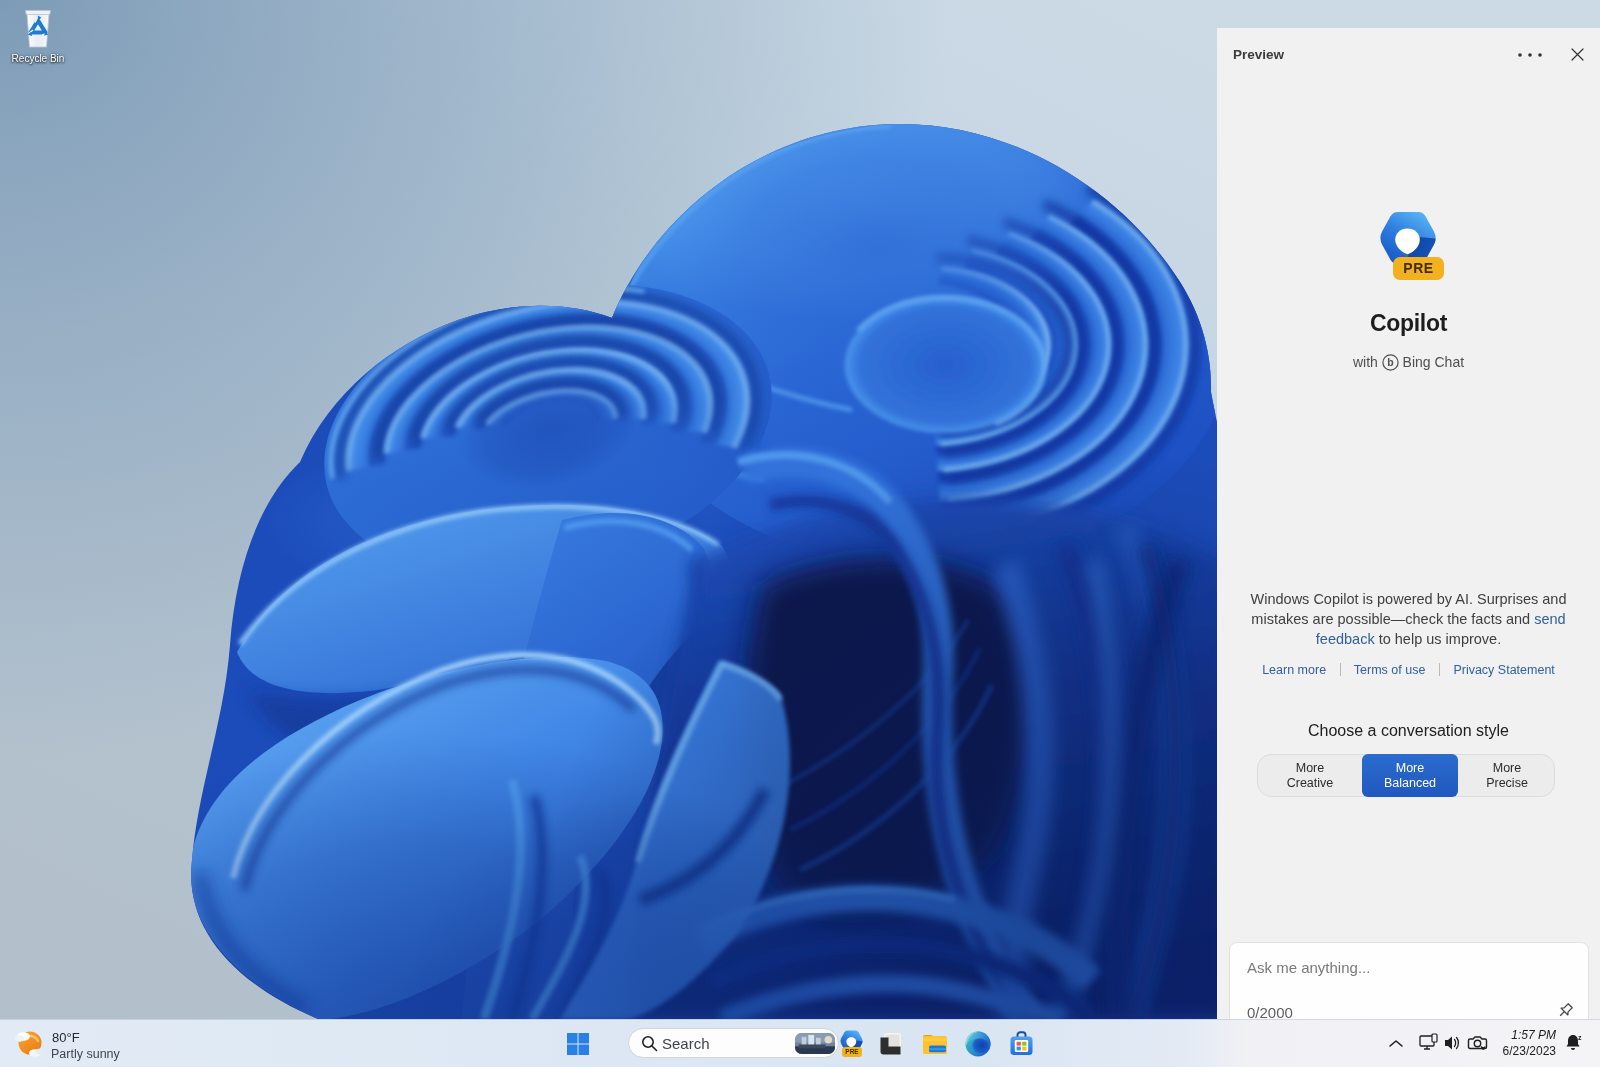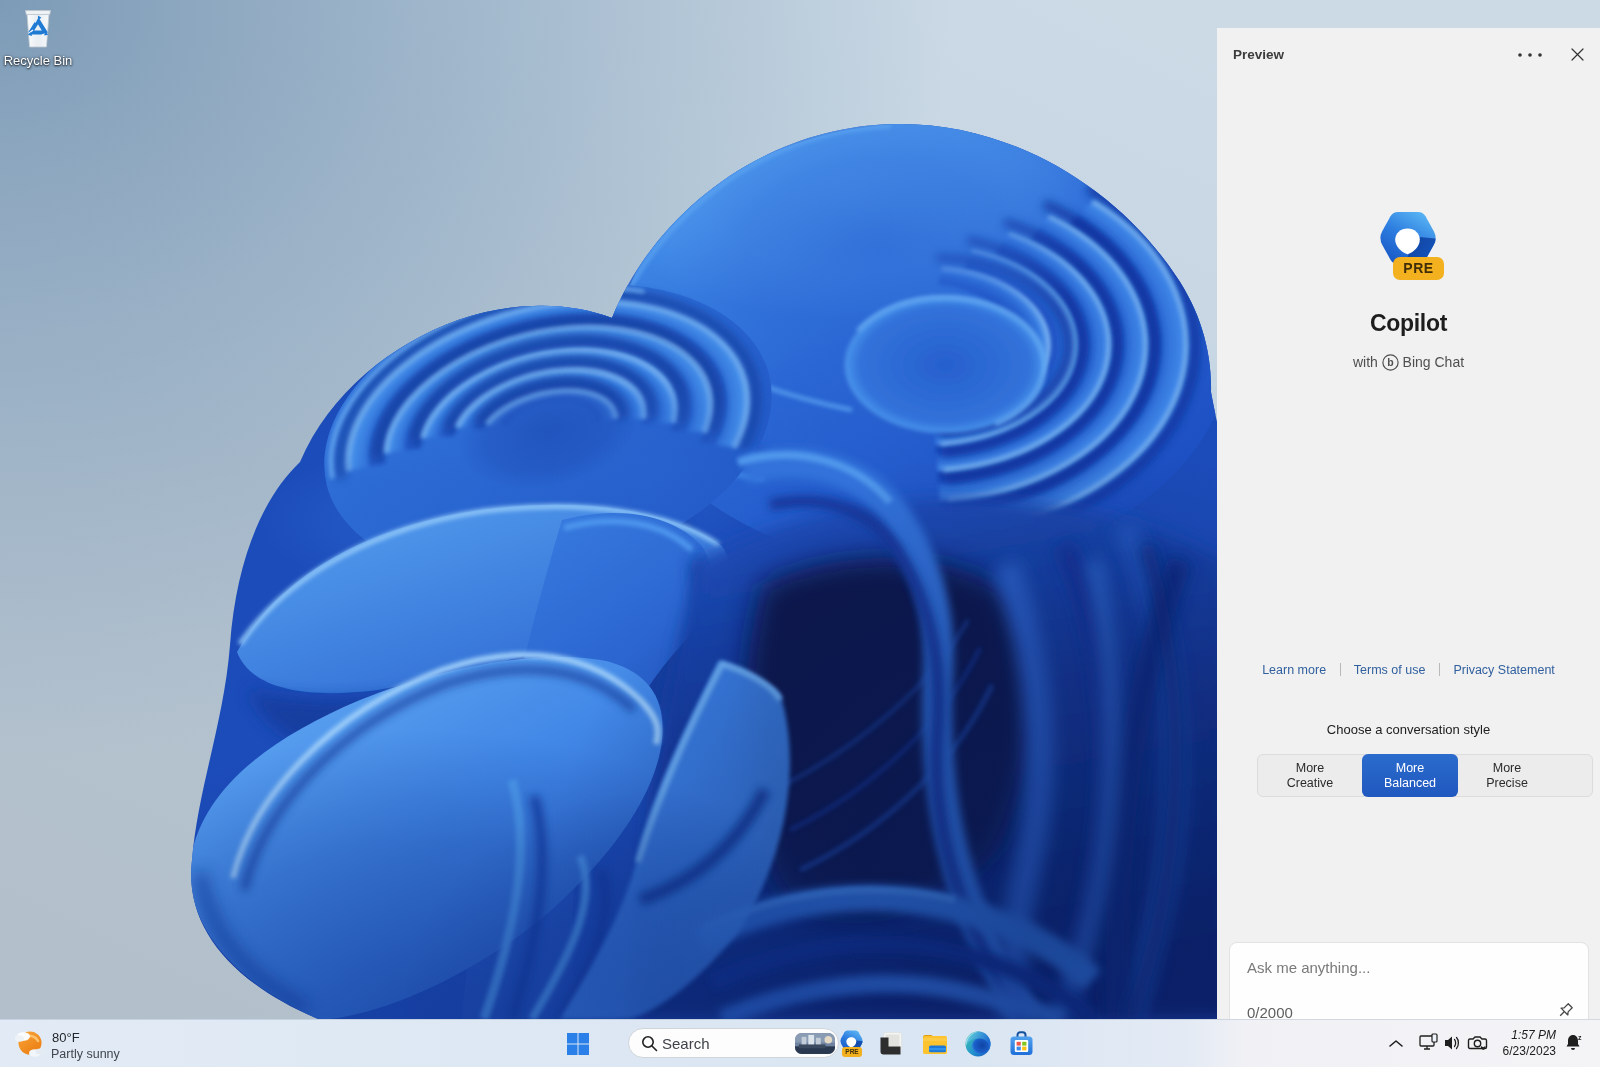--- a/index.html
+++ b/index.html
@@ -311,21 +311,21 @@
         <path d="M20,11 L17,16.5"></path>
           <path d="M29.5,27.5 L24,29"></path>
           <path d="M10.5,27.5 L15,24"></path>
       </g>
       <g fill="#1f7ad4">
         <path d="M20,9.5 l3.4,2.2 -3.6,2.6 z"></path>
         <path d="M30.2,28.7 l-4.1,0.8 1.4,-4.2 z"></path>
         <path d="M9.8,28.7 l3.2,-2.8 1.2,4 z"></path>
       </g>
     </svg>
-    <div style="color:#fff;font-size:13px;text-shadow:0 1px 2px rgba(0,0,0,.85), 0 0 3px rgba(0,0,0,.5);margin-top:3px;">Recycle Bin</div>
+    <div style="color:#fff;font-size:10px;text-shadow:0 1px 2px rgba(0,0,0,.85), 0 0 3px rgba(0,0,0,.5);margin-top:3px;">Recycle Bin</div>
   </div>
 
   <div class="abs" id="panel" style="left:1217px;top:0;width:383px;height:1019px;background:#f1f1f1;margin-top:28px;">
     <div class="abs" style="left:16px;top:19px;font-size:13.5px;font-weight:700;color:#3c3c3c;">Preview</div>
     <svg class="abs" style="left:300px;top:24px" width="26" height="6" viewBox="0 0 26 6">
       <circle cx="3" cy="3" r="1.8" fill="#333"></circle>
         <circle cx="13" cy="3" r="1.8" fill="#333"></circle>
         <circle cx="23" cy="3" r="1.8" fill="#333"></circle>
     </svg>
     <svg class="abs" style="left:353px;top:19px" width="15" height="15" viewBox="0 0 15 15">
@@ -352,32 +352,33 @@
 
     <div class="abs" style="left:0;top:282px;width:383px;text-align:center;font-size:23px;font-weight:700;letter-spacing:-0.3px;color:#1d1d1d;">Copilot</div>
     <div class="abs" style="left:0;top:326px;width:383px;text-align:center;font-size:14px;color:#4f4f4f;">with
       <svg width="17" height="17" viewBox="0 0 17 17" style="vertical-align:-4px">
         <circle cx="8.5" cy="8.5" r="7.6" fill="none" stroke="#4f4f4f" stroke-width="1.2"></circle>
         <text x="8.5" y="12.2" font-size="10.5" font-weight="700" text-anchor="middle" fill="#4f4f4f" font-family="Liberation Sans">b</text>
       </svg>
       Bing Chat</div>
 
 
+    <div class="abs" style="left:15px;top:561px;width:353px;text-align:center;font-size:14.5px;line-height:20px;color:#3f3f3f;">Windows Copilot is powered by AI. Surprises and mistakes are possible—check the facts and <span style="color:#31609f;">send feedback</span> to help us improve.</div>
 
     <div class="abs" style="left:0;top:635px;width:383px;text-align:center;font-size:12.5px;color:#31609f;">
       <span>Learn more</span>
       <span style="display:inline-block;width:1px;height:13px;background:#b9b9b9;margin:0 10px;vertical-align:-2px;"></span>
       <span>Terms of use</span>
       <span style="display:inline-block;width:1px;height:13px;background:#b9b9b9;margin:0 10px;vertical-align:-2px;"></span>
       <span>Privacy Statement</span>
     </div>
 
-    <div class="abs" style="left:0;top:694px;width:383px;text-align:center;font-size:13px;color:#202020;">Choose a conversation style</div>
-
-    <div class="abs" style="left:40px;top:726px;width:336px;height:43px;background:#ececec;border:1px solid #dcdcdc;border-radius:6px;">
+    <div class="abs" style="left:0;top:694px;width:383px;text-align:center;font-size:16px;color:#202020;">Choose a conversation style</div>
+
+    <div class="abs" style="left:40px;top:726px;width:298px;height:43px;background:#ececec;border:1px solid #dcdcdc;border-radius:14px;">
       <div class="abs" style="left:0;top:0;width:104px;height:41px;text-align:center;font-size:12.5px;line-height:15px;color:#2b2b2b;padding-top:6px;">More<br>Creative</div>
       <div class="abs" style="left:104px;top:-1px;width:96px;height:43px;background:linear-gradient(180deg,#2b6ccd,#2058bf);border-radius:6px;text-align:center;font-size:12.5px;line-height:15px;color:#fff;padding-top:7px;">More<br>Balanced</div>
       <div class="abs" style="left:200px;top:0;width:98px;height:41px;text-align:center;font-size:12.5px;line-height:15px;color:#2b2b2b;padding-top:6px;">More<br>Precise</div>
     </div>
 
     <div class="abs" style="left:12px;top:914px;width:360px;height:92px;background:#fefefe;border:1px solid #e2e2e2;border-radius:8px;">
       <div class="abs" style="left:17px;top:16px;font-size:15px;color:#7a7a7a;">Ask me anything...</div>
       <div class="abs" style="left:17px;top:61px;font-size:15px;color:#5f5f5f;">0/2000</div>
       <svg class="abs" style="left:325px;top:58px" width="20" height="20" viewBox="0 0 20 20">
         <g transform="rotate(45 10 10)" stroke="#454545" fill="none" stroke-width="1.25" stroke-linejoin="round">

